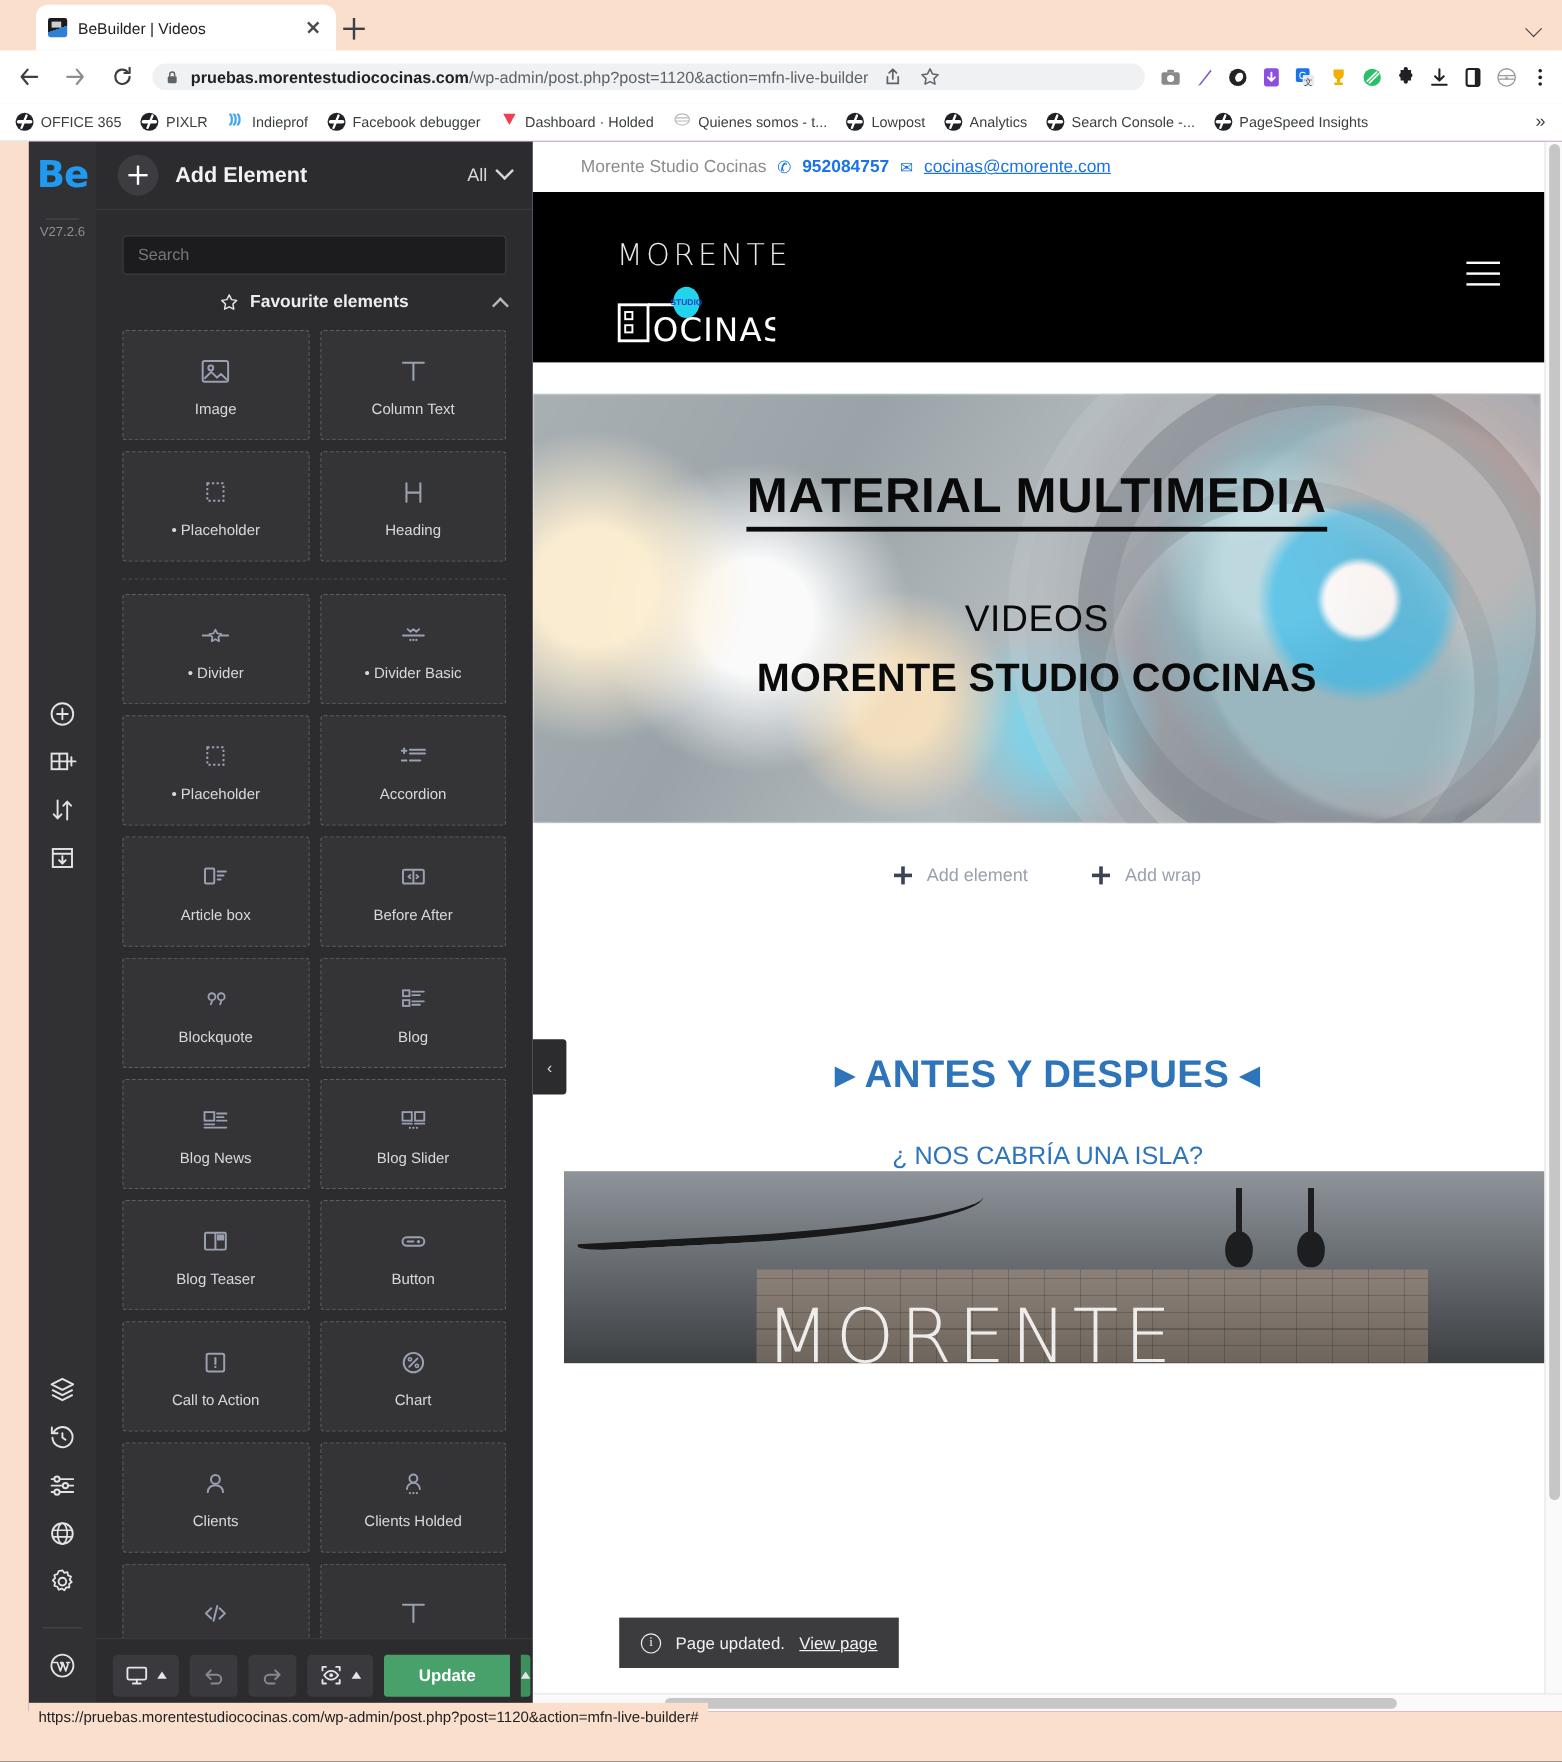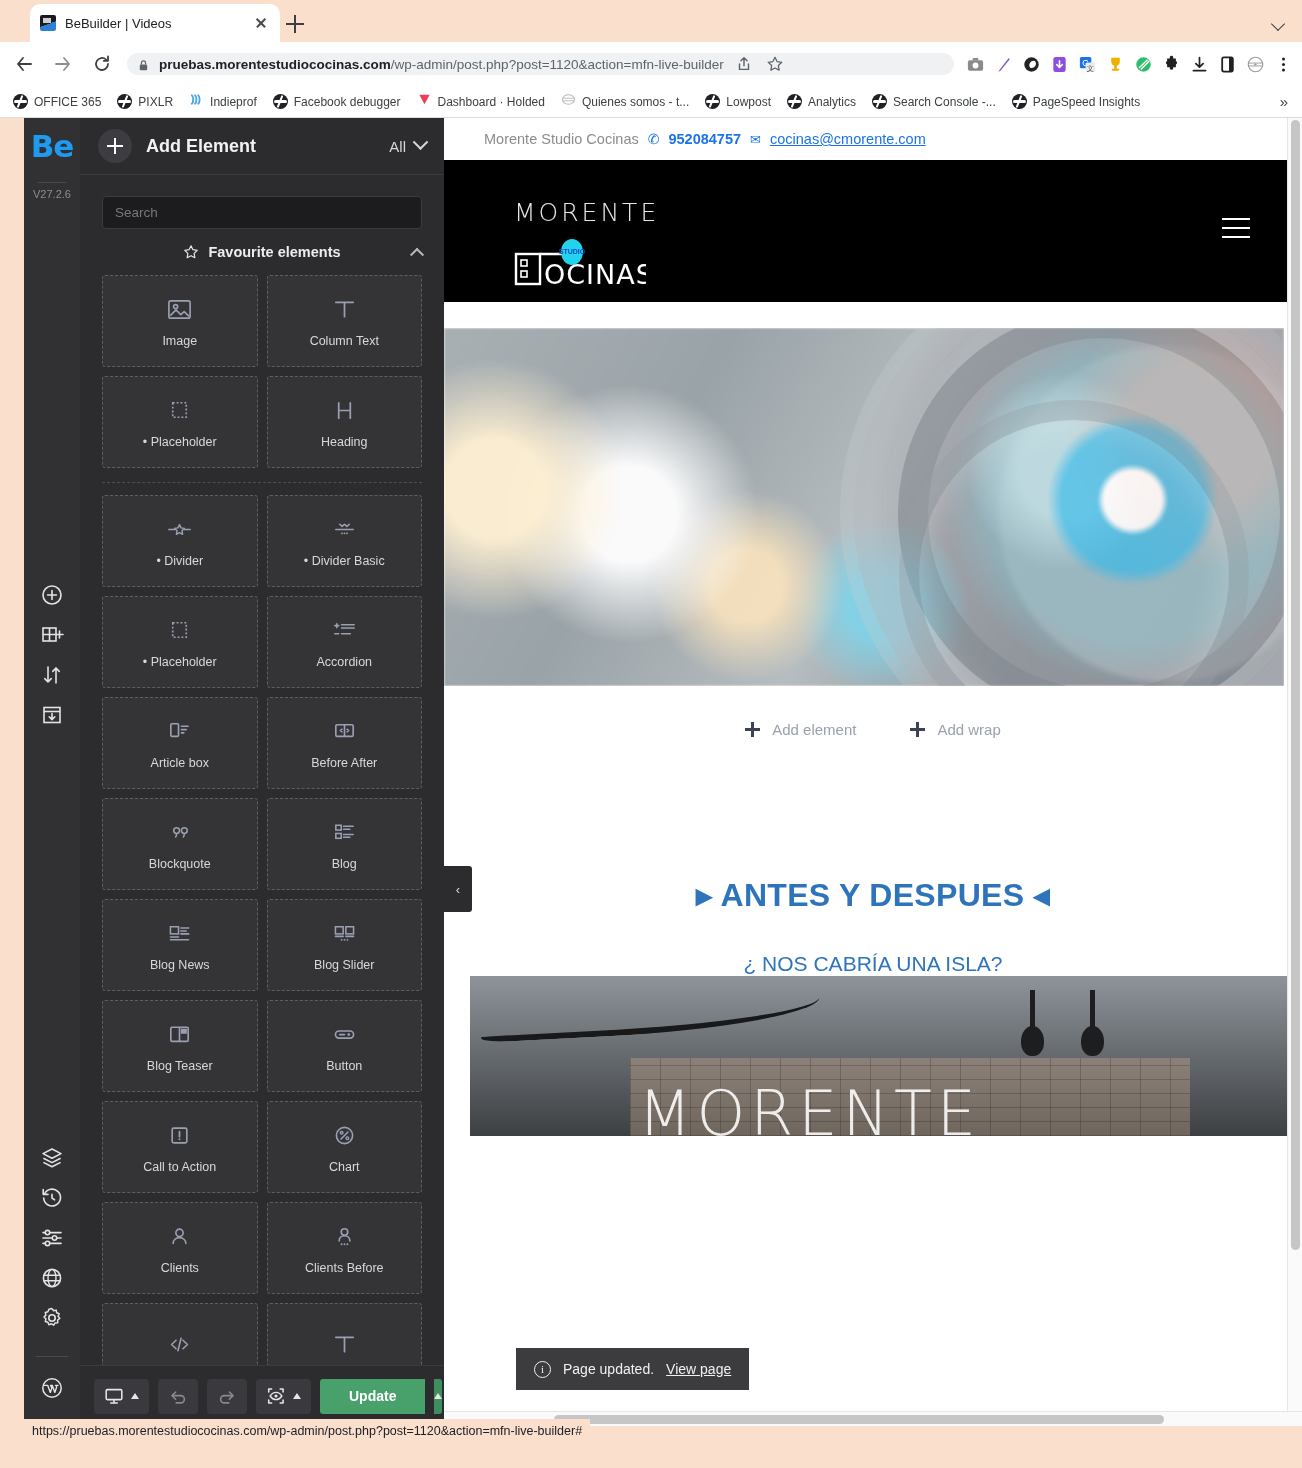--- a/index.html
+++ b/index.html
@@ -665,21 +665,21 @@
           <div class="cell">
             <span class="cell-ic">
                 <svg width="27" height="27" viewBox="0 0 28 28">
                   <circle cx="14" cy="9.4" r="3.4" fill="none" stroke="#9a9fb2" stroke-width="1.7"></circle>
                   <path d="M8.4 18.6c0-3.2 2.6-5.4 5.6-5.4s5.6 2.2 5.6 5.4" fill="none" stroke="#9a9fb2" stroke-width="1.7" stroke-linecap="round"></path>
                   <circle cx="11" cy="22" r="1" fill="#9a9fb2"></circle>
                   <circle cx="14" cy="22" r="1" fill="#9a9fb2"></circle>
                   <circle cx="17" cy="22" r="1" fill="#9a9fb2"></circle>
                 </svg>
               </span>
-            <span class="cell-label">Clients Before</span>
+            <span class="cell-label">Clients Holded</span>
           </div>
           <div class="cell">
             <span class="cell-ic">
                 <svg width="27" height="27" viewBox="0 0 28 28">
                   <path d="M10.4 9.6L5.8 14l4.6 4.4M17.6 9.6L22.2 14l-4.6 4.4M15.6 7.6l-3.2 12.8" fill="none" stroke="#9a9fb2" stroke-width="1.7" stroke-linecap="round" stroke-linejoin="round"></path>
                 </svg>
               </span>
             <span class="cell-label"></span>
           </div>
           <div class="cell">
@@ -756,20 +756,25 @@
             <span></span>
             <span></span>
           </div>
         <div class="edge-blue"></div>
       </div>
 
       <div class="hero">
         <div class="hero-bg"></div>
         <div class="hero-rings"></div>
         <div class="hero-inner"></div>
+        <div class="hero-text">
+          <div><span class="hero-h1">MATERIAL MULTIMEDIA</span></div>
+          <div class="hero-h2">VIDEOS</div>
+          <div class="hero-h3">MORENTE STUDIO COCINAS</div>
+        </div>
       </div>
 
       <div class="add-row">
         <div class="add-act">
           <span class="p"></span>
           <span class="t">Add element</span>
         </div>
         <div class="add-act">
           <span class="p"></span>
           <span class="t">Add wrap</span>

